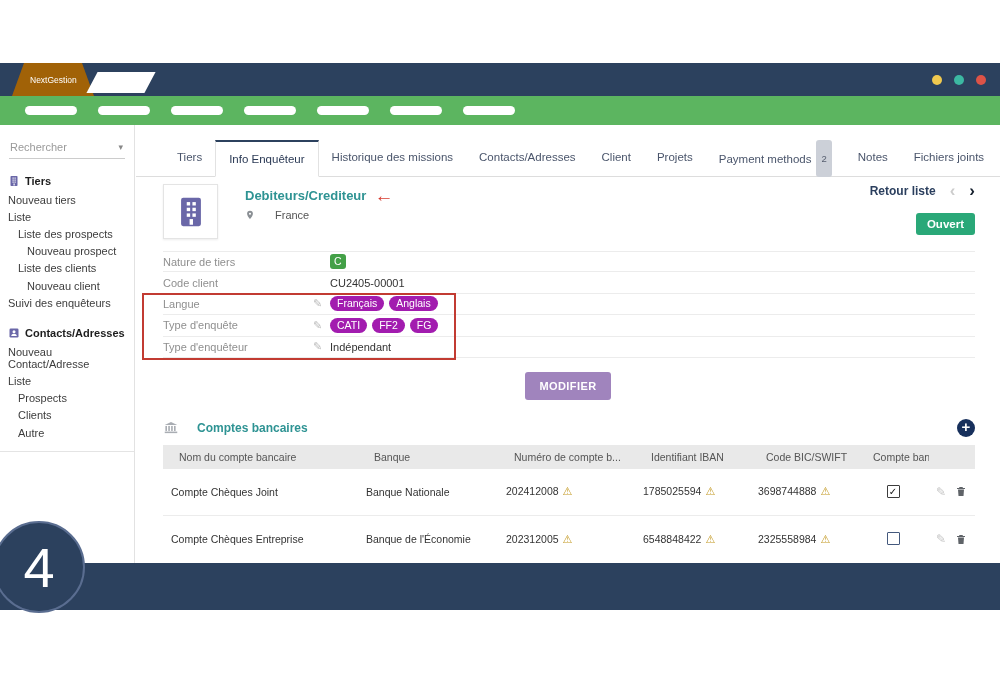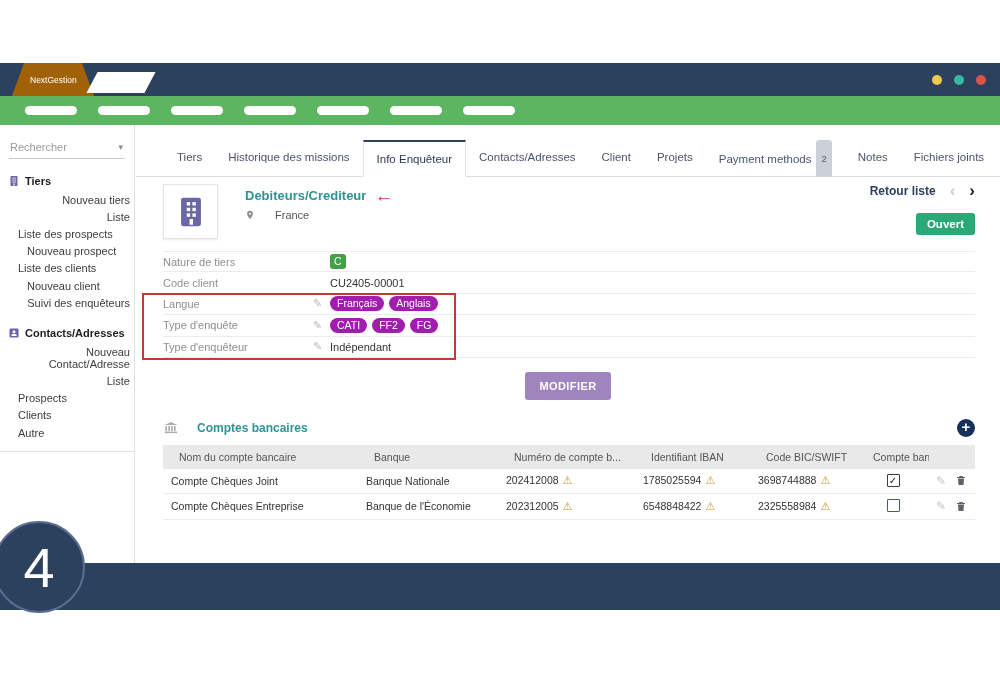--- a/index.html
+++ b/index.html
@@ -16,21 +16,21 @@
   .navbar { position:absolute; left:0; top:96px; width:1000px; height:29px; background:#5cb560; display:flex; align-items:center; padding-left:25px; gap:21px; }
   .pill { width:52px; height:9px; background:#fff; border-radius:5px; flex:0 0 auto; }
 
   
   .sidebar { position:absolute; left:0; top:125px; width:135px; height:438px; background:#fff; border-right:1px solid #e2e2e2; padding-top:13px; font-size:11px; color:#3c3c3c; }
   .search { margin:0 9px; border-bottom:1px solid #ccc; color:#9a9a9a; padding:3px 2px 5px 1px; display:flex; justify-content:space-between; align-items:center;gap:40px; }
   .search .caret { color:#888; font-size:9px; }
   .side-sec-head { display:flex; align-items:center; gap:5px; font-weight:bold; color:#1d1d1d; padding:4px 8px; margin-top:12px; }
   .side-sec-head svg { width:12px; height:12px; }
   .side-item { padding:2.6px 4px; cursor:pointer; }
-  .ind0{ padding-left:8px;text-align:right; } .ind1{ padding-left:18px; } .ind2{ padding-left:27px; }
+  .ind0{ padding-left:8px; } .ind1{ padding-left:18px; } .ind2{ padding-left:27px; }
   .side-divider { border-bottom:1px solid #e4e4e4; margin:10px 0 0 0; }
 
   
   .main { position:absolute; left:136px; top:125px; width:864px; height:438px; background:#fff; }
   .tabbar { display:flex; align-items:stretch; height:37px; border-bottom:1px solid #ddd; margin-top:15px; padding-left:22px; font-size:11.5px; color:#4a556b; }
   .tab { line-height:35px; padding:0 13px; white-space:nowrap; cursor:pointer; }
   .tab.active { background:#fff; border:1px solid #e2e2e2; border-top:2px solid #2c415e; border-bottom:1px solid #fff; margin-bottom:-1px; color:#2b3a55; }
   .tab-icon { align-self:center; margin-right:6px; width:13px; height:13px; }
   .tab-badge { display:inline-block; background:#ccd0d8; color:#555d6e; border-radius:3px; font-size:9.5px; padding:1px 5px; margin-left:5px; vertical-align:1px; }
 
@@ -61,21 +61,21 @@
   .modify-wrap { text-align:center; margin-top:14px; }
   .modify-btn { background:#a084bd; color:#fff; border:none; font-weight:bold; font-size:11px; letter-spacing:.4px; padding:8px 15px; border-radius:3px; cursor:pointer; }
 
   .bank-head { margin:19px 25px 8px 27px; display:flex; align-items:center; }
   .bank-head svg { width:16px; height:15px; }
   .bank-title { color:#2e9393; font-weight:bold; font-size:12px; margin-left:18px; }
   .plus-btn { margin-left:auto; width:18px; height:18px; border-radius:50%; background:#17305c; color:#fff; font-size:15px; font-weight:bold; line-height:16px; text-align:center; cursor:pointer; }
 
   table.bank { margin-left:27px; width:812px; border-collapse:collapse; font-size:10.5px; table-layout:fixed; }
   table.bank th { background:#e9e9e9; color:#555; font-weight:normal; text-align:left; padding:6px 16px; overflow:hidden; white-space:nowrap; }
-  table.bank td { color:#333; padding:5px 8px; border-bottom:1px solid #ececec; overflow:hidden; white-space:nowrap; }
+  table.bank td { color:#333; padding:16px 8px; border-bottom:1px solid #ececec; overflow:hidden; white-space:nowrap; }
   .warn { color:#c49b26; font-size:11px; margin-left:4px; }
   .cb { display:inline-block; width:13px; height:13px; border:1.5px solid #44597d; border-radius:1px; text-align:center; line-height:11px; font-size:10px; cursor:pointer; }
   .cb.checked { border-color:#3c3c3c; color:#111; }
   .cell-center { text-align:center; }
   .row-actions { display:flex; gap:9px; justify-content:flex-end; align-items:center; }
   .pencil { color:#c4c4c4; cursor:pointer; font-size:12px; }
   .trash svg { width:12px; height:13px; cursor:pointer; }
 
   
   .bottombar { position:absolute; left:0; top:563px; width:1000px; height:47px; background:#2c415e; }
@@ -162,22 +162,22 @@
           <rect x="9" y="5" width="2.4" height="2.4"></rect>
           <rect x="13" y="5" width="2.4" height="2.4"></rect>
           <rect x="9" y="9" width="2.4" height="2.4"></rect>
           <rect x="13" y="9" width="2.4" height="2.4"></rect>
           <rect x="9" y="13" width="2.4" height="2.4"></rect>
           <rect x="13" y="13" width="2.4" height="2.4"></rect>
           <rect x="11" y="17" width="2.4" height="4"></rect>
         </g>
       </svg>
   <div class="tab">Tiers</div>
+      <div class="tab active">Info Enquêteur</div>
       <div class="tab">Historique des missions</div>
-      <div class="tab active">Info Enquêteur</div>
       <div class="tab">Contacts/Adresses</div>
       <div class="tab">Client</div>
       <div class="tab">Projets</div>
       <div class="tab">Payment methods<span class="tab-badge">2</span></div>
       <div class="tab">Notes</div>
       <div class="tab">Fichiers joints</div>
       <div class="tab">Évènements</div>
     </div>
 
   <div class="head-sec">

